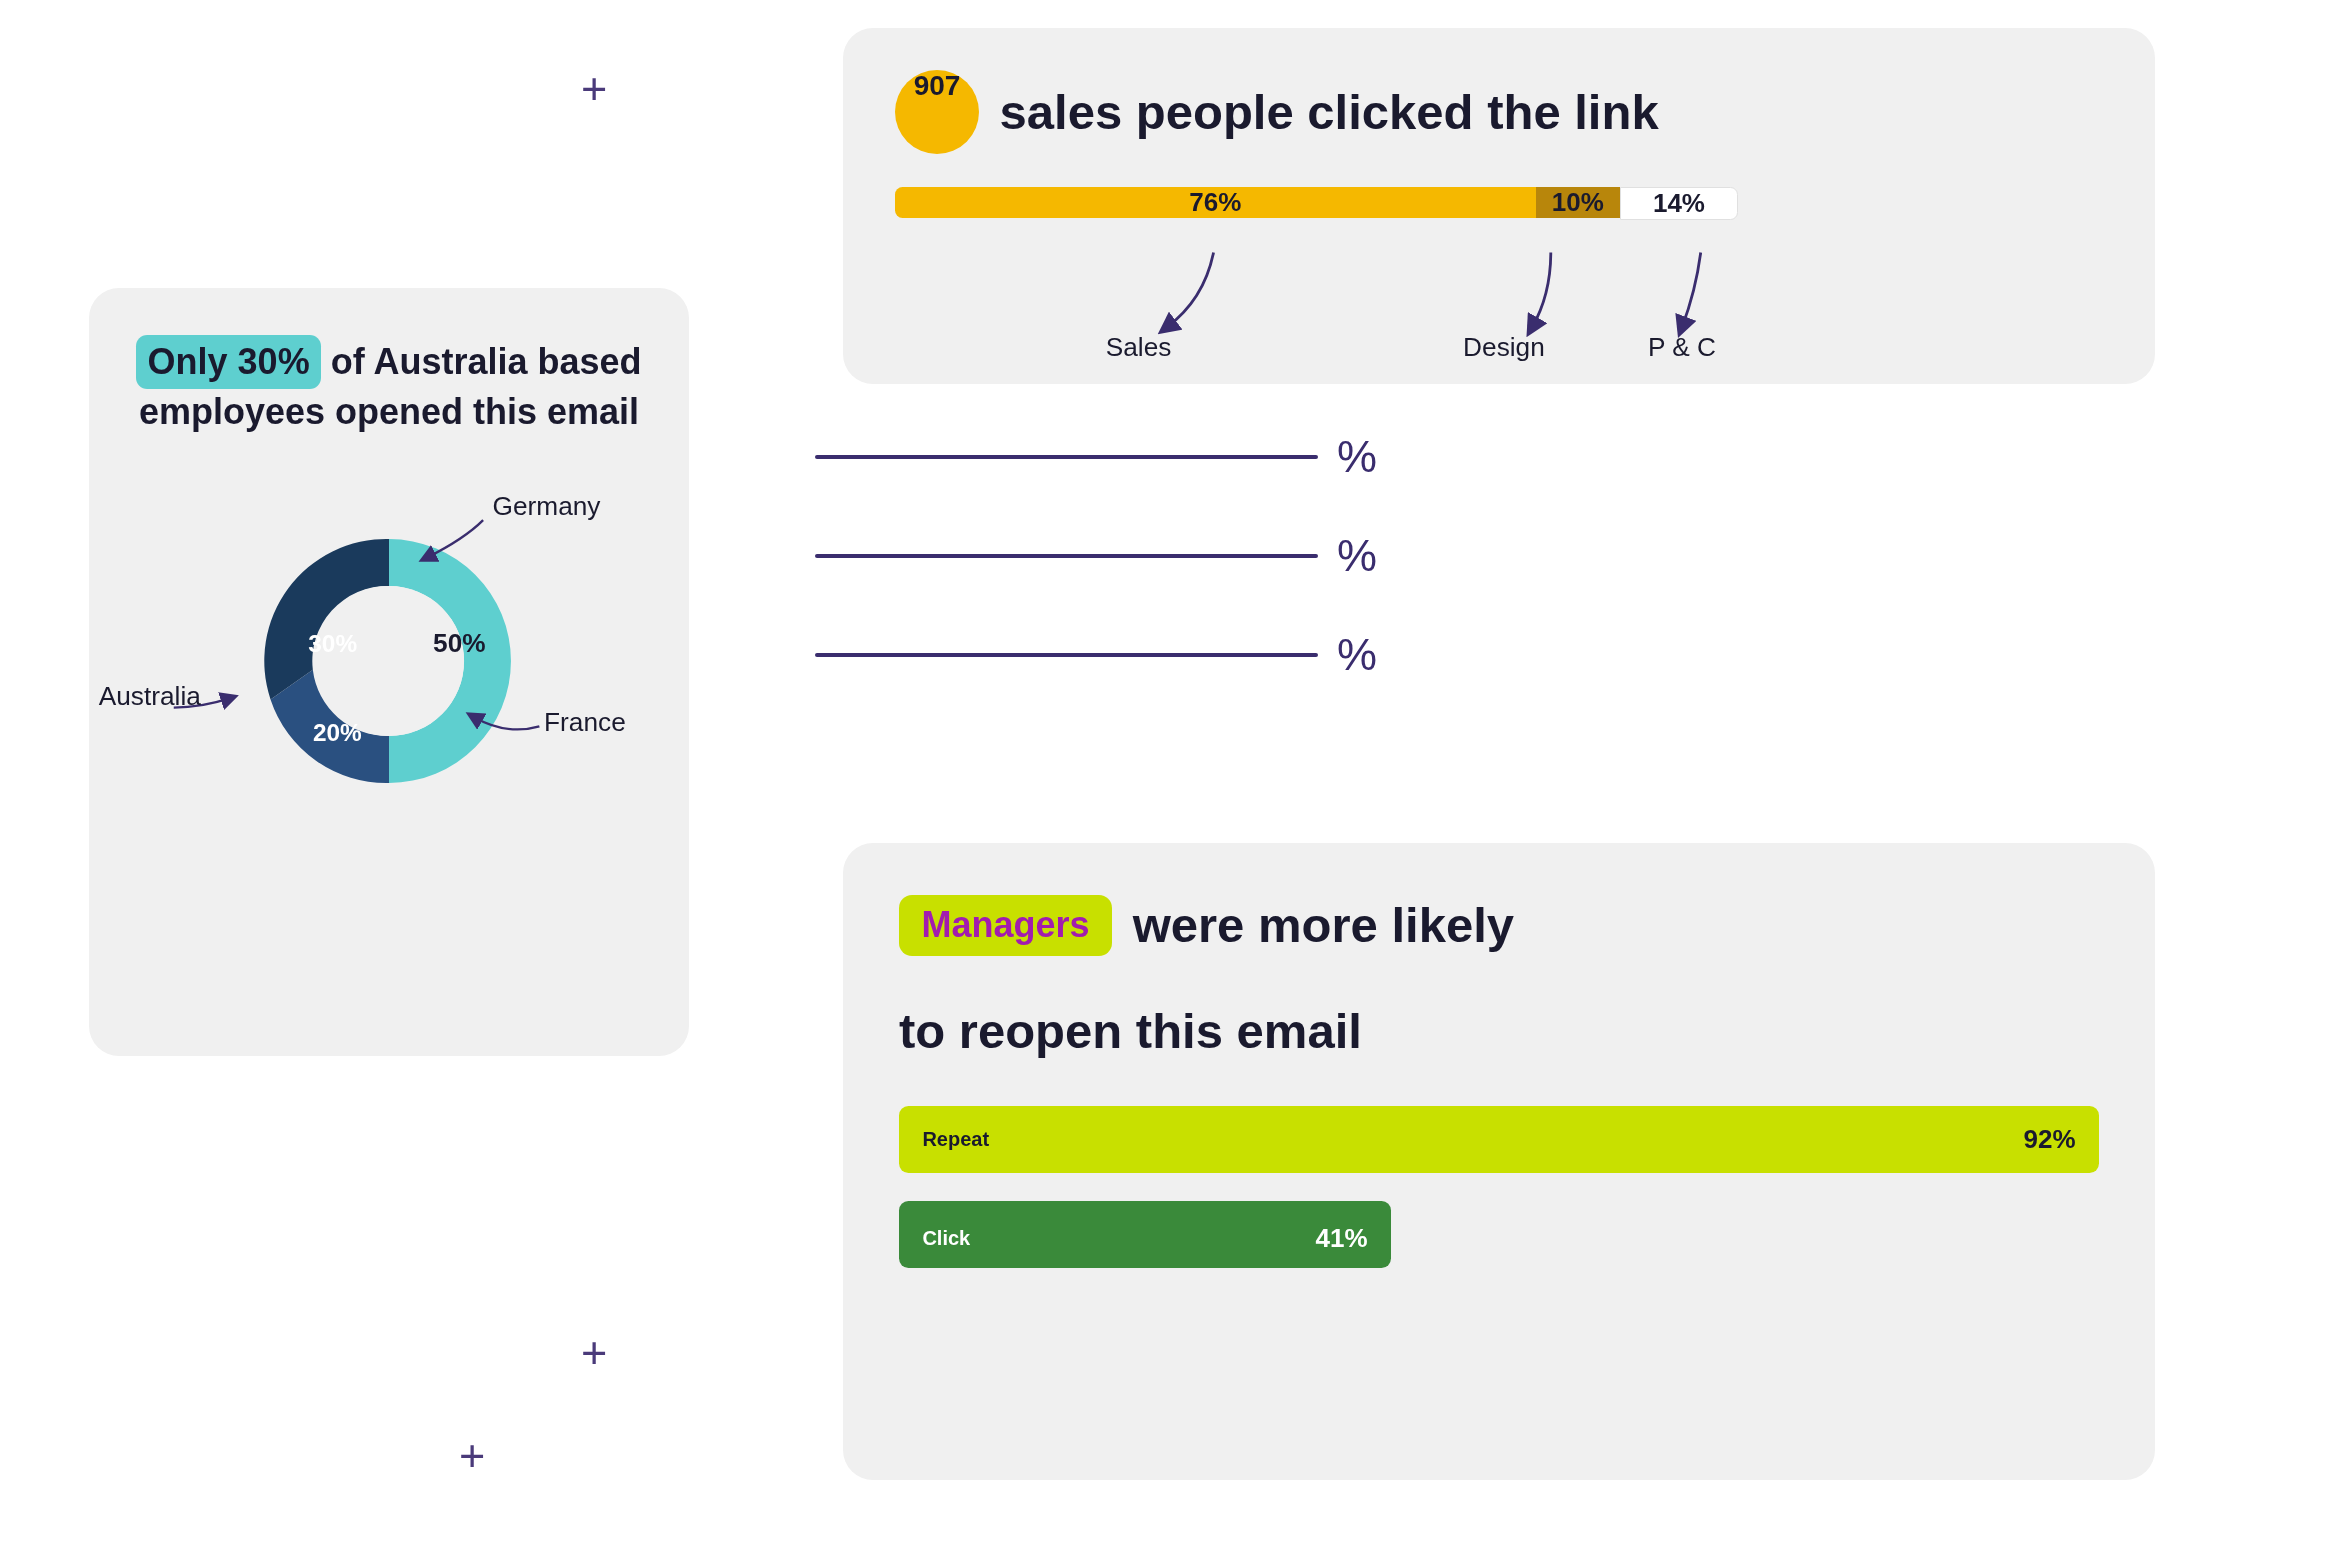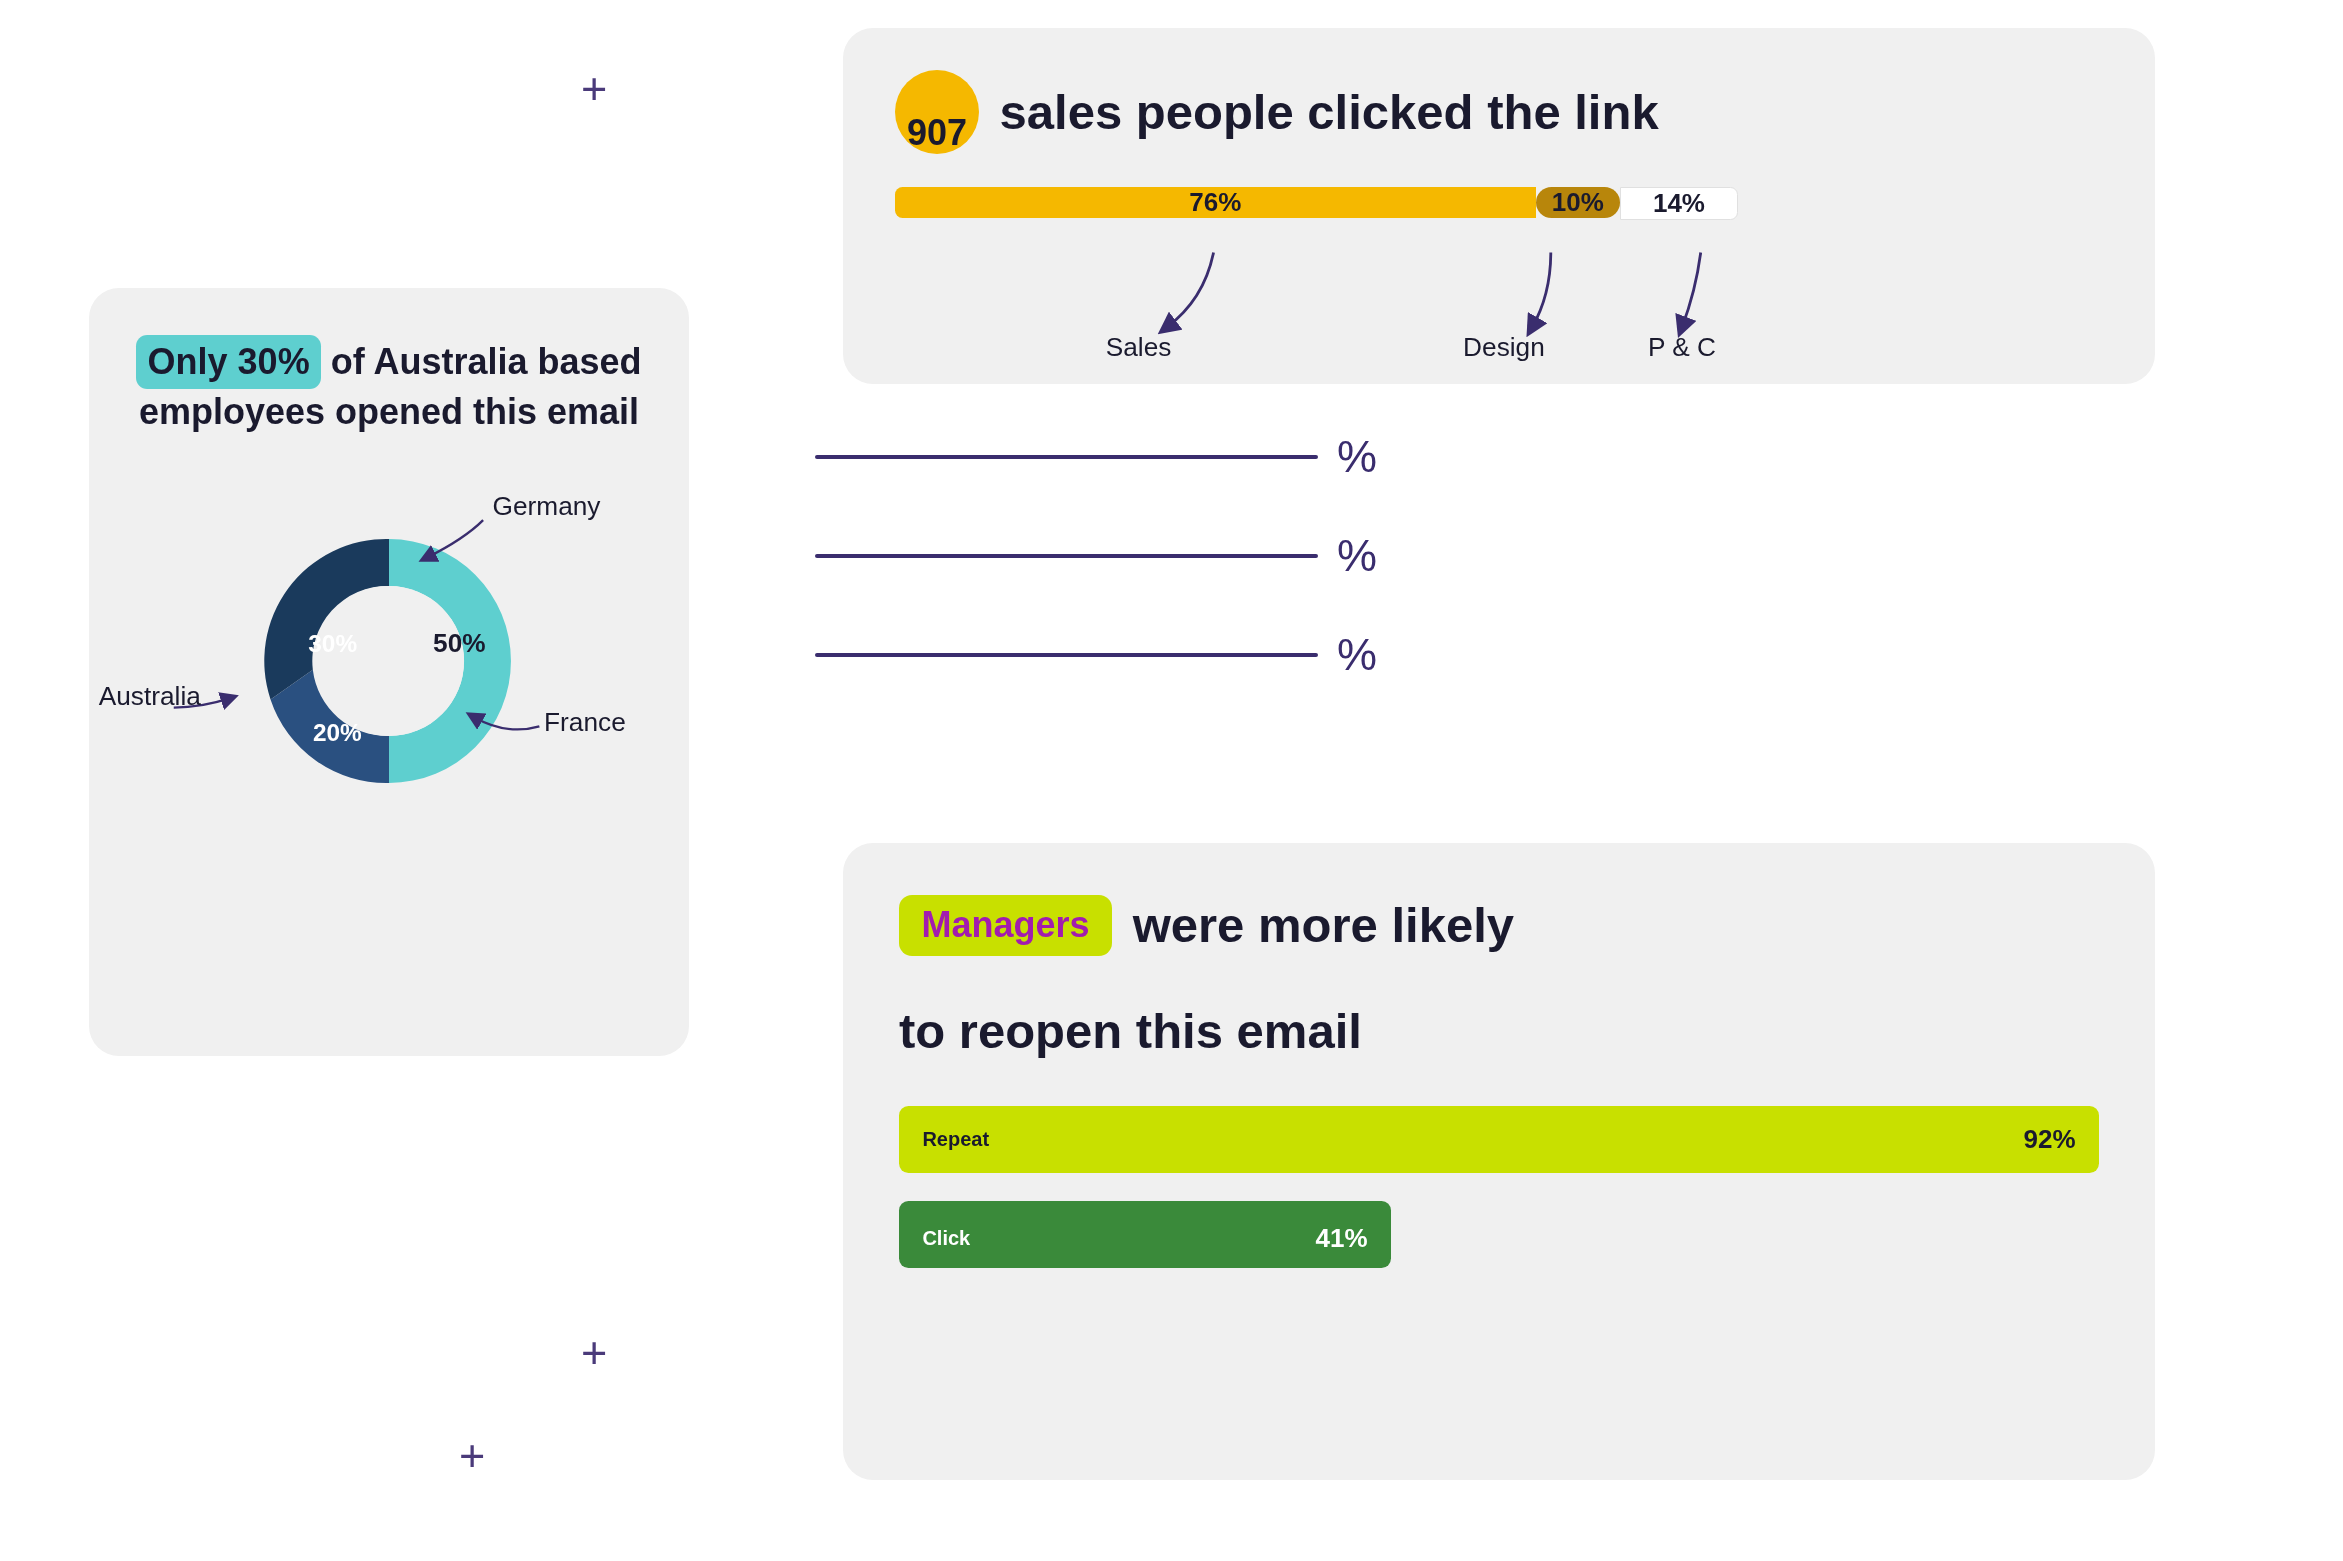--- a/index.html
+++ b/index.html
@@ -75,23 +75,23 @@
       gap: 20.6px;
       margin-bottom: 33px;
     }
 
     .stat-badge {
       background: #f5b800;
       border-radius: 50%;
       width: 84px;
       height: 84px;
       display: flex;
-      align-items: flex-end;
+      align-items: flex-start;
       justify-content: center;
-      font-size: 36px;
+      font-size: 28px;
       font-weight: 800;
       color: #1a1a2e;
       flex-shrink: 0;
     }
 
     .stat-text {
       font-size: 49px;
       font-weight: 700;
       color: #1a1a2e;
     }
@@ -122,21 +122,20 @@
 
     .bar-seg-sales {
       background: #f5b800;
       width: 76%;
       border-radius: 7.5px 0 0 7.5px;
     }
 
     .bar-seg-design {
       background: #b8860b;
       width: 10%;
-      border-radius: 20px;
     }
 
     .bar-seg-pc {
       background: #ffffff;
       width: 14%;
       border-radius: 0 7.5px 7.5px 0;
       border: 0.9px solid #e0e0e0;
     }
 
     

